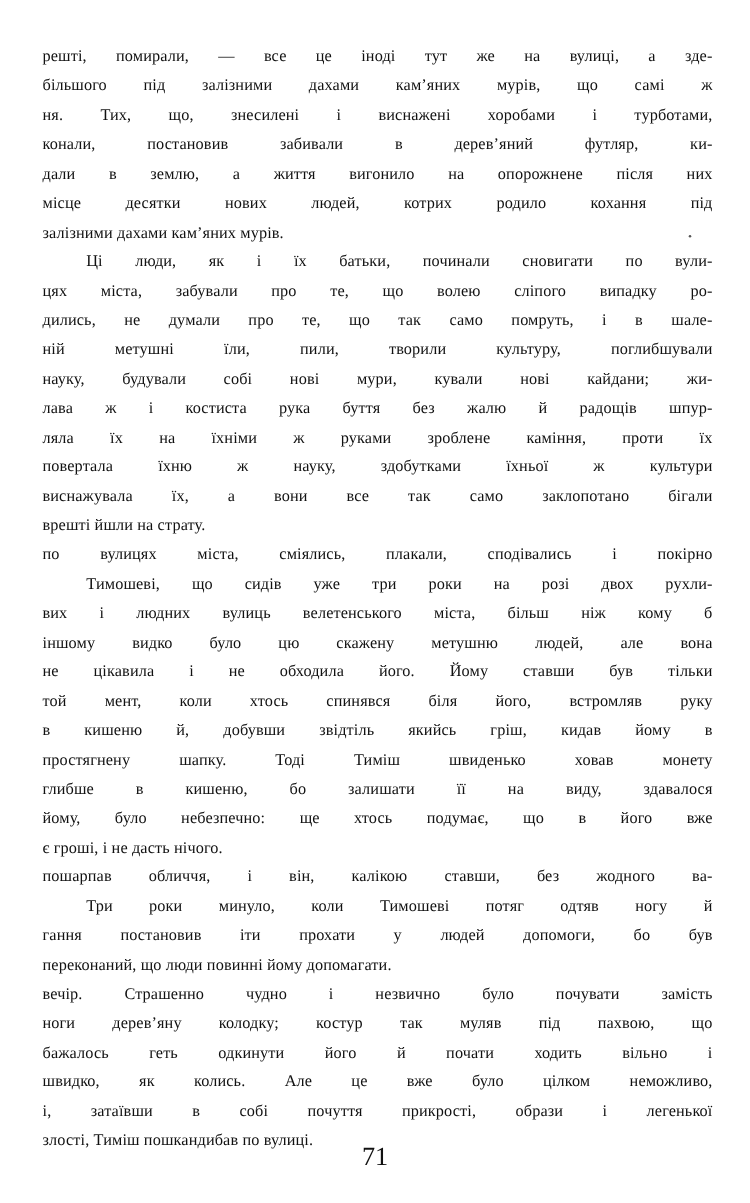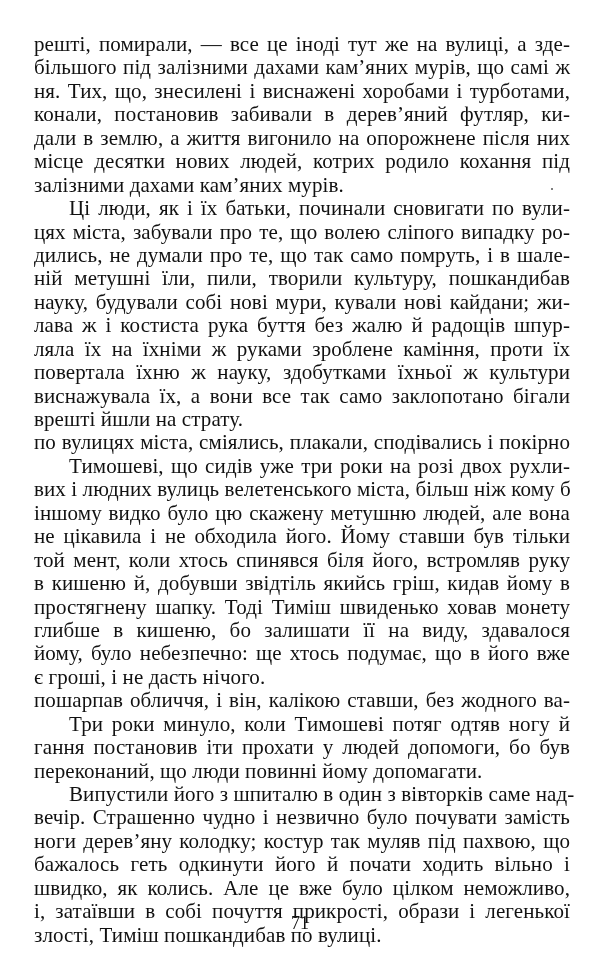--- a/index.html
+++ b/index.html
@@ -17,41 +17,41 @@
       position: absolute;
       left: 34px;
       top: 33px;
       width: 536px;
     }
     .line {
       display: block;
       height: 23.45px;
       line-height: 23.45px;
       font-family: "Liberation Serif", "DejaVu Serif", serif;
-      font-size: 21px;
+      font-size: 13px;
       color: #111111;
       white-space: nowrap;
       text-align: justify;
       text-align-last: justify;
       letter-spacing: 0.1px;
     }
     .line.last {
       text-align-last: left;
     }
     .line.indent {
       padding-left: 35px;
     }
     .page-number {
       position: absolute;
       left: 0;
       width: 600px;
       top: 913px;
       text-align: center;
       font-family: "Liberation Serif", "DejaVu Serif", serif;
-      font-size: 18px;
+      font-size: 21px;
       color: #111111;
     }
     .speck {
       position: absolute;
       left: 551px;
       top: 188px;
       width: 2px;
       height: 2px;
       background: #555;
       border-radius: 1px;
@@ -69,21 +69,21 @@
     <span class="line">конали, постановив забивали в дерев’яний футляр, ки-</span>
     <span class="line">дали в землю, а життя вигонило на опорожнене після них</span>
     <span class="line">місце десятки нових людей, котрих родило кохання під</span>
     <span class="line last">залізними дахами кам’яних мурів.</span>
   </div>
 
   <div>
     <span class="line indent">Ці люди, як і їх батьки, починали сновигати по вули-</span>
     <span class="line">цях міста, забували про те, що волею сліпого випадку ро-</span>
     <span class="line">дились, не думали про те, що так само помруть, і в шале-</span>
-    <span class="line">ній метушні їли, пили, творили культуру, пошкандибав</span>
+    <span class="line">ній метушні їли, пили, творили культуру, поглибшували</span>
     <span class="line">науку, будували собі нові мури, кували нові кайдани; жи-</span>
     <span class="line">лава ж і костиста рука буття без жалю й радощів шпур-</span>
     <span class="line">ляла їх на їхніми ж руками зроблене каміння, проти їх</span>
     <span class="line">повертала їхню ж науку, здобутками їхньої ж культури</span>
     <span class="line">виснажувала їх, а вони все так само заклопотано бігали</span>
     <span class="line last">врешті йшли на страту.</span>
     <span class="line">по вулицях міста, сміялись, плакали, сподівались і покірно</span>
   </div>
 
   <div>
@@ -100,21 +100,20 @@
   </div>
 
   <div>
     <span class="line">пошарпав обличчя, і він, калікою ставши, без жодного ва-</span>
     <span class="line indent">Три роки минуло, коли Тимошеві потяг одтяв ногу й</span>
     <span class="line">гання постановив іти прохати у людей допомоги, бо був</span>
     <span class="line last">переконаний, що люди повинні йому допомагати.</span>
   </div>
 
   <div>
-    <span class="line indent">Випустили його з шпиталю в один з вівторків саме над-</span>
     <span class="line">вечір. Страшенно чудно і незвично було почувати замість</span>
     <span class="line">ноги дерев’яну колодку; костур так муляв під пахвою, що</span>
     <span class="line">бажалось геть одкинути його й почати ходить вільно і</span>
     <span class="line">швидко, як колись. Але це вже було цілком неможливо,</span>
     <span class="line">і, затаївши в собі почуття прикрості, образи і легенької</span>
     <span class="line last">злості, Тиміш пошкандибав по вулиці.</span>
   </div>
 
 </div>
 

